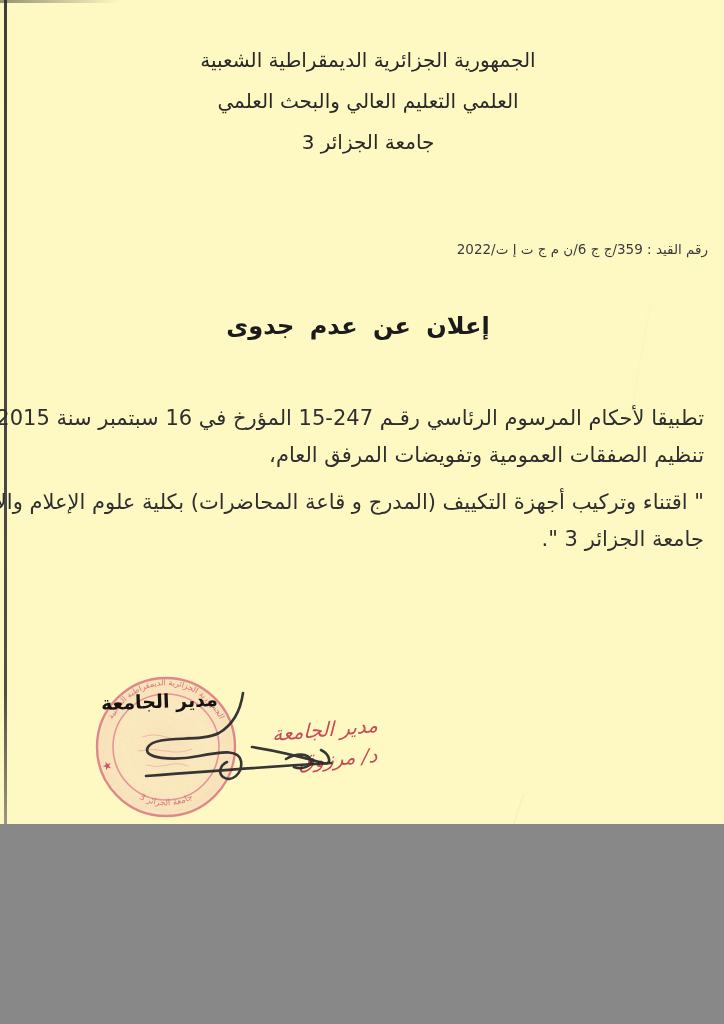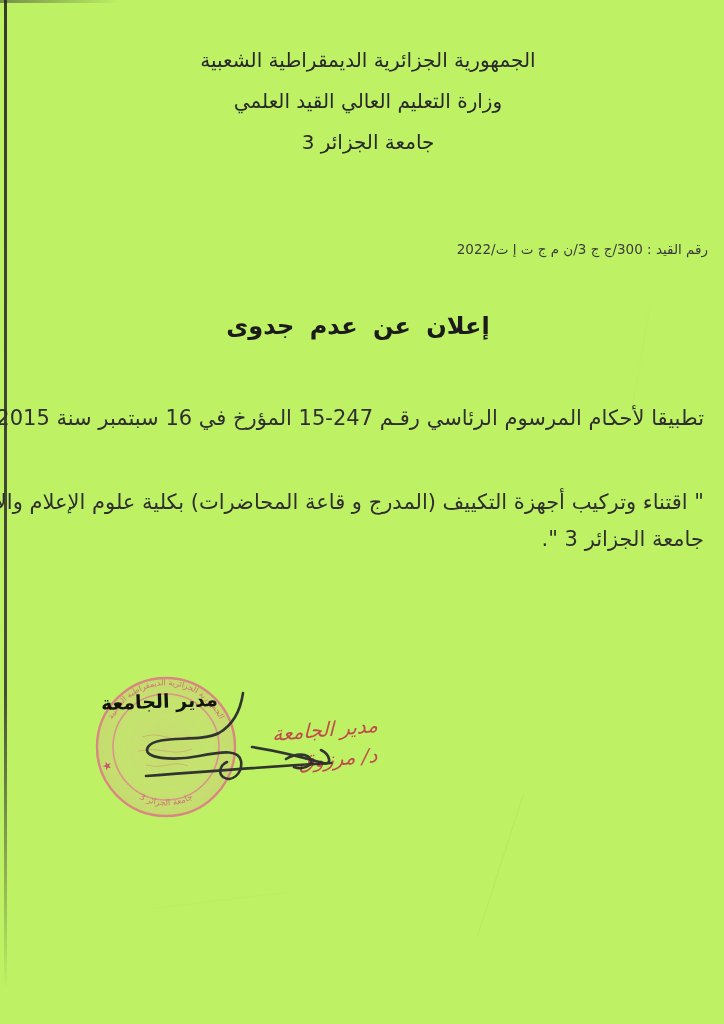--- a/index.html
+++ b/index.html
@@ -1,20 +1,20 @@
 <!DOCTYPE html>
 <html lang="ar"><head>
 <meta charset="utf-8">
 <style>
   html,body{margin:0;padding:0;background:#888;}
   .page{
     position:relative;
-    width:724px;height:1024px;
+    width:724px;height:824px;
     margin:0 auto;
-    background:#bef264;
+    background:#fef9c3;
     overflow:hidden;
     font-family:"DejaVu Sans", sans-serif;
     color:#2d2d2d;
   }
   
   .edge-line{
     position:absolute;left:4px;top:0;width:3px;height:990px;
     background:linear-gradient(#1e1e1e 0%,#2f2f2f 70%,rgba(47,47,47,0) 100%);
     opacity:.85;
   }
@@ -78,30 +78,31 @@
 <div class="page">
 
   <div class="edge-line"></div>
   <div class="edge-top"></div>
   <div class="crease c1"></div>
   <div class="crease c2"></div>
   <div class="crease c3"></div>
 
   <div class="header">
     <div class="line">الجمهورية الجزائرية الديمقراطية الشعبية</div>
-    <div class="line">وزارة التعليم العالي القيد العلمي</div>
+    <div class="line">العلمي التعليم العالي والبحث العلمي</div>
     <div class="line">جامعة الجزائر 3</div>
   </div>
 
-  <div class="reg-line">رقم القيد : 300/ج ج 3/ن م ج ت إ ت/2022</div>
+  <div class="reg-line">رقم القيد : 359/ج ج 6/ن م ج ت إ ت/2022</div>
 
   <div class="doc-title">إعلان عن عدم جدوى</div>
 
   <div class="body-block" id="para1">
     <div class="line">تطبيقا لأحكام المرسوم الرئاسي رقـم 247-15 المؤرخ في 16 سبتمبر سنة 2015 المتضمن</div>
+    <div class="line">تنظيم الصفقات العمومية وتفويضات المرفق العام،</div>
   </div>
 
   <div class="body-block" id="para2">
     <div class="line">" اقتناء وتركيب أجهزة التكييف (المدرج و قاعة المحاضرات) بكلية علوم الإعلام والاتصال -</div>
     <div class="line">جامعة الجزائر 3 ".</div>
   </div>
 
 
   <svg class="stamp-svg" viewBox="0 0 350 172">
     <defs>

